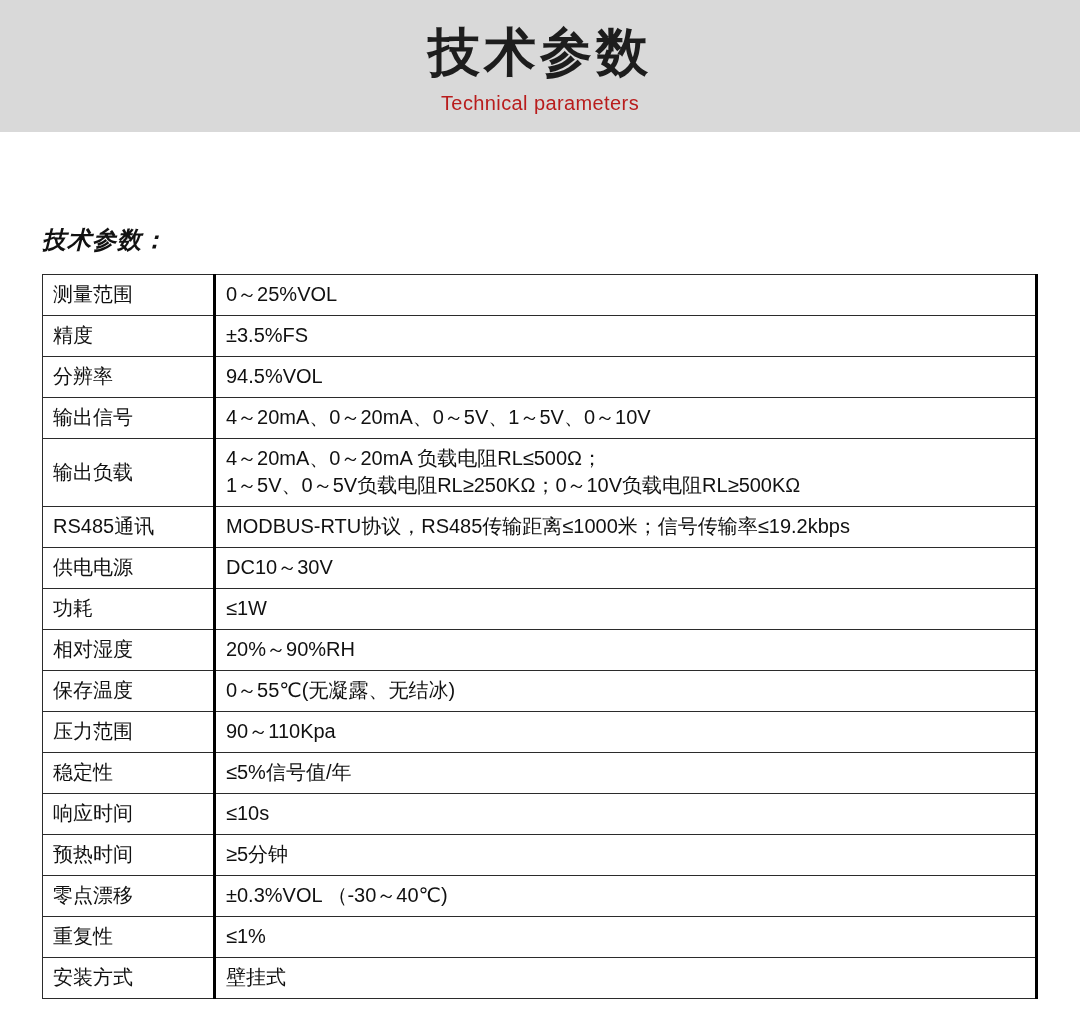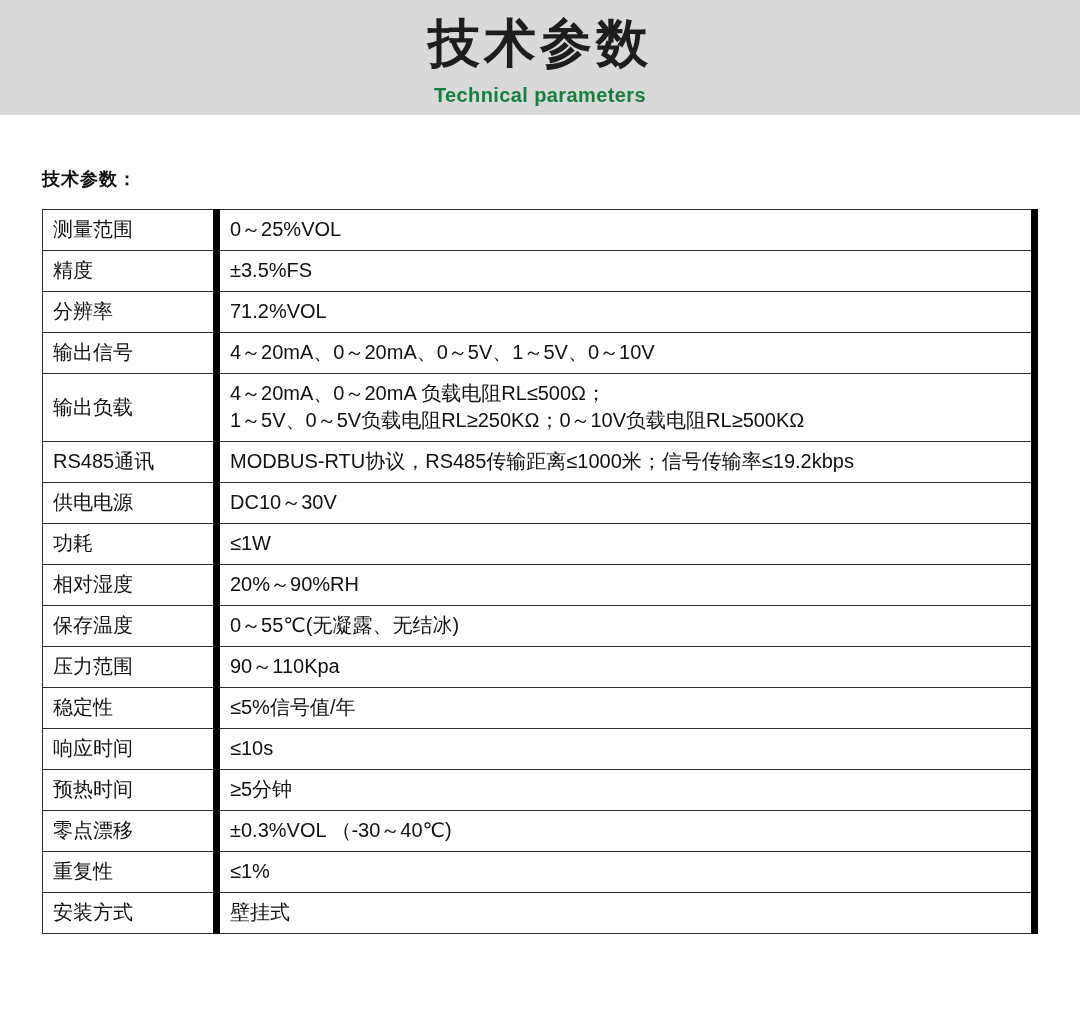--- a/index.html
+++ b/index.html
@@ -10,67 +10,68 @@
     width: 1080px;
     height: 1030px;
     background: #ffffff;
     font-family: "Liberation Sans", "DejaVu Sans", sans-serif;
     color: #1a1a1a;
     overflow: hidden;
   }
 
   .banner {
     width: 1080px;
-    height: 115px;
+    height: 132px;
     background: #d9d9d9;
     display: flex;
     flex-direction: column;
     align-items: center;
     justify-content: center;
     box-sizing: border-box;
   }
   .banner-title {
     font-size: 52px;
     font-weight: 700;
     letter-spacing: 4px;
     color: #1d1d1d;
     line-height: 1.15;
     margin-top: 6px;
   }
   .banner-sub {
     font-size: 20px;
-    color: #15803d;
+    color: #b91c1c;
     letter-spacing: 0.4px;
     margin-top: 10px;
-    font-weight: 700;
+    font-weight: 400;
   }
 
   .content {
     padding: 0 42px;
     box-sizing: border-box;
   }
 
   .section-title {
-    font-size: 18px;
+    font-size: 24px;
     font-weight: 700;
     color: #111;
-    margin-top: 52px;
+    margin-top: 92px;
     margin-bottom: 18px;
     letter-spacing: 1px;
+    font-style: italic;
   }
 
   table.spec {
     border-collapse: collapse;
     width: 996px;
     table-layout: fixed;
     border-top: 1px solid #2b2b2b;
     border-left: 1px solid #2b2b2b;
   }
   table.spec td {
-    border-right: 7px solid #000000;
+    border-right: 3px solid #000000;
     border-bottom: 1px solid #2b2b2b;
     font-size: 20px;
     line-height: 1.35;
     padding: 6px 10px 7px 10px;
     vertical-align: middle;
     color: #111;
     height: 24px;
   }
   td.label {
     width: 150px;
@@ -111,21 +112,21 @@
         </tr>
         <tr>
           <td class="label">精度</td>
           <td class="value">
             <span class="line">±3.5%FS</span>
           </td>
         </tr>
         <tr>
           <td class="label">分辨率</td>
           <td class="value">
-            <span class="line">71.2%VOL</span>
+            <span class="line">94.5%VOL</span>
           </td>
         </tr>
         <tr>
           <td class="label">输出信号</td>
           <td class="value">
             <span class="line">4～20mA、0～20mA、0～5V、1～5V、0～10V</span>
           </td>
         </tr>
         <tr class="row-tall">
           <td class="label">输出负载</td>

